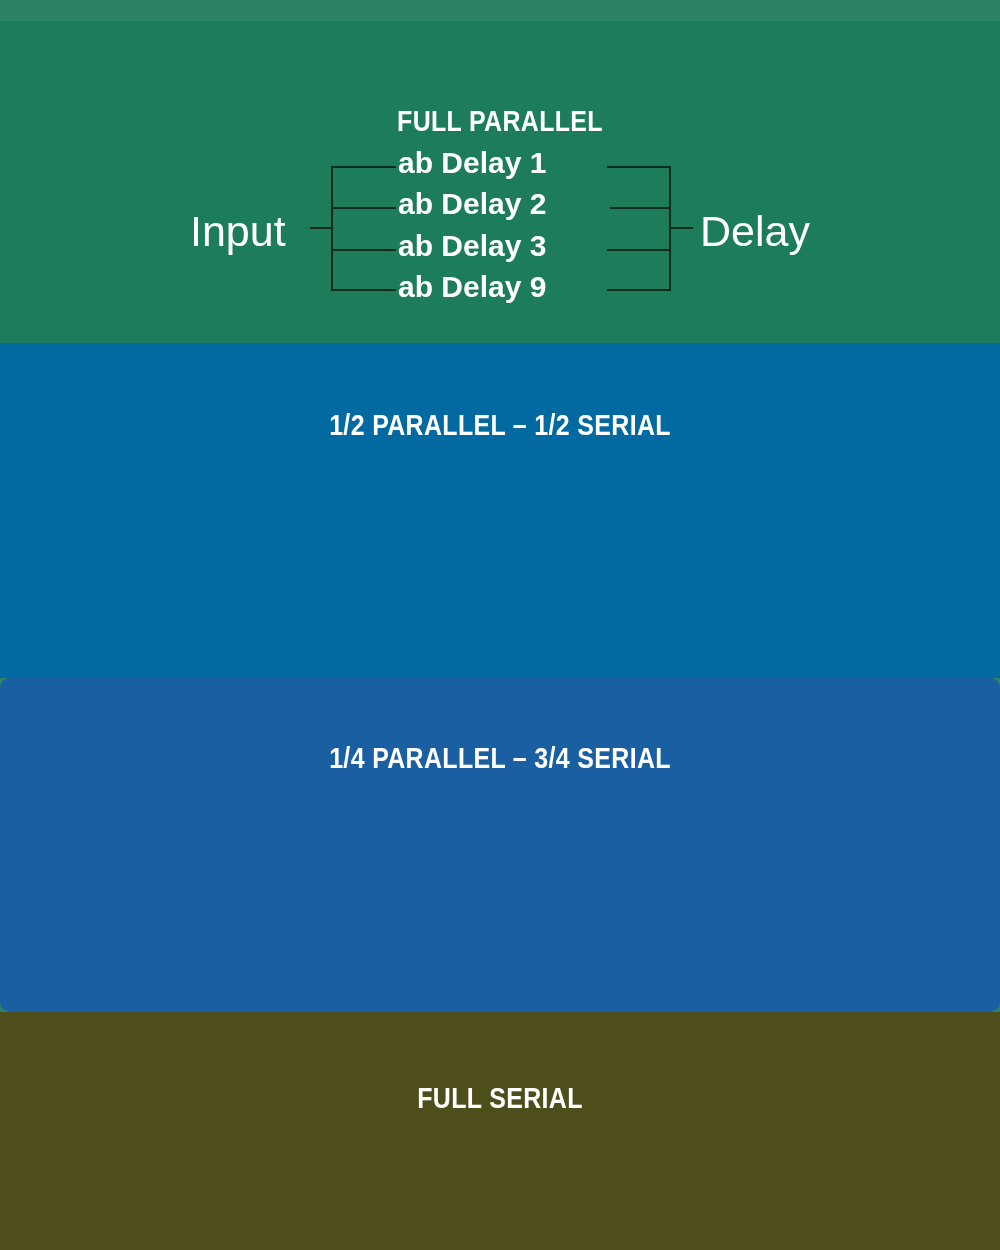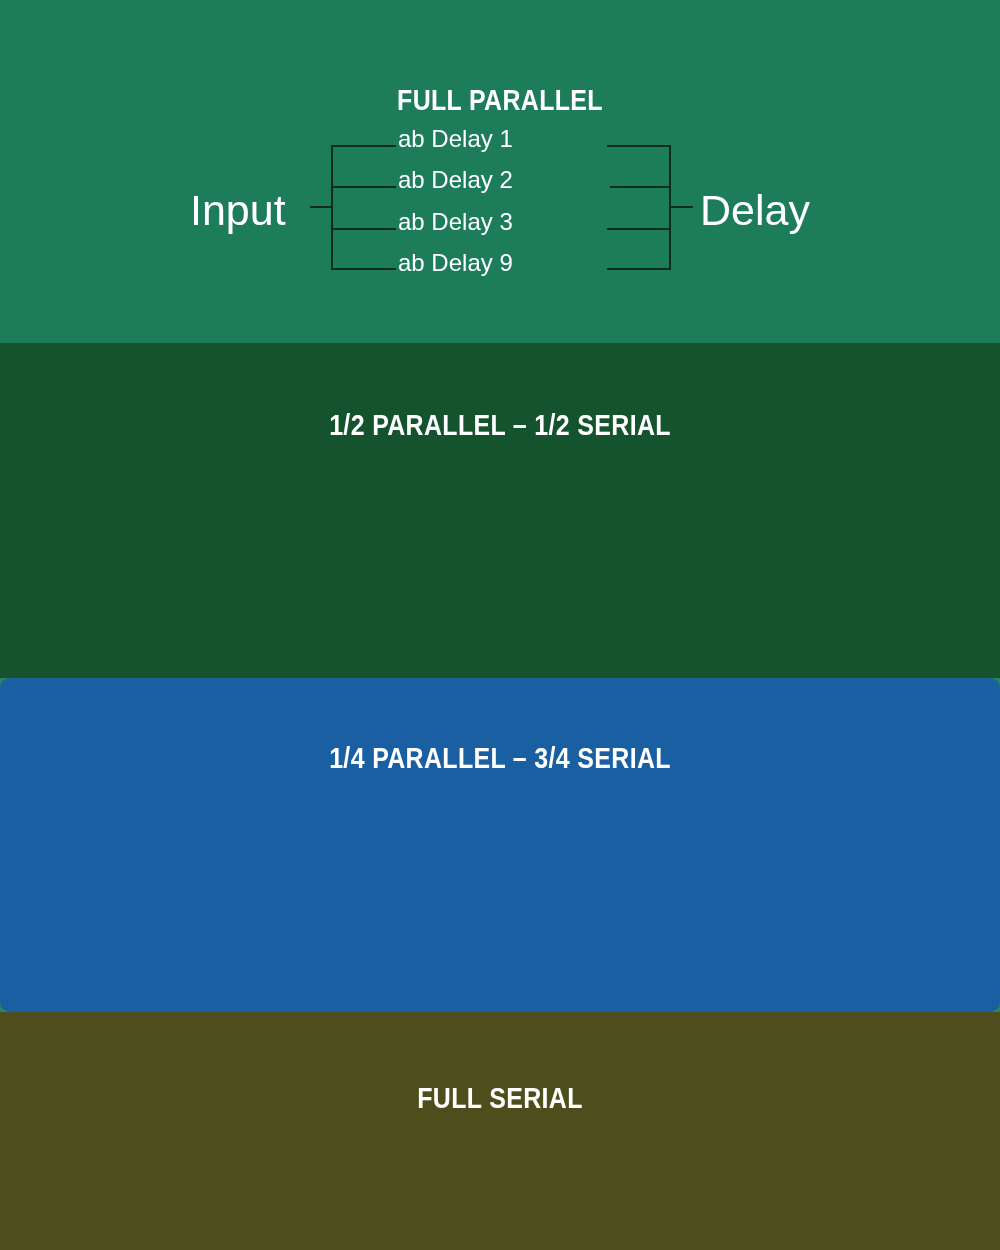--- a/index.html
+++ b/index.html
@@ -35,21 +35,21 @@
 
   .node{
     position:absolute;
     color:#ffffff;
     font-family:"Liberation Sans", sans-serif;
     font-weight:300;
     white-space:nowrap;
     line-height:1;
   }
   .lbl-io{font-size:43px;}
-  .lbl-delay{font-size:24px;}
+  .lbl-delay{font-size:30px;font-weight:bold;}
 
   .wire{position:absolute;background:#0e2b20;}
   .wire-h{height:2px;}
   .wire-v{width:2px;}
 
   
   #p0-in{left:190px;top:189px;}
   #p0-out{left:700px;top:189px;}
 
   #p0-d1{left:398px;top:127px;}
@@ -74,21 +74,21 @@
   
   #p0-spine-r{left:669px;top:145px;height:125px;}
   
   #p0-stub-r{left:669px;top:206px;width:24px;}
 </style>
 </head>
 <body>
 
 <div class="sheet">
 
-  <section class="panel" id="panel-0" style="background:#1d7d5a;">
+  <section class="panel" id="panel-0" style="background:#1d7d5a;margin-top:21px;">
     <h2 class="panel-title">FULL PARALLEL</h2>
 
     <span class="node lbl-io" id="p0-in">Input</span>
     <span class="node lbl-io" id="p0-out">Delay</span>
 
     <span class="node lbl-delay" id="p0-d1">ab Delay 1</span>
     <span class="node lbl-delay" id="p0-d2">ab Delay 2</span>
     <span class="node lbl-delay" id="p0-d3">ab Delay 3</span>
     <span class="node lbl-delay" id="p0-d4">ab Delay 9</span>
 
@@ -99,21 +99,21 @@
     <i class="wire wire-h" id="p0-bl3"></i>
     <i class="wire wire-h" id="p0-bl4"></i>
     <i class="wire wire-h" id="p0-br1"></i>
     <i class="wire wire-h" id="p0-br2"></i>
     <i class="wire wire-h" id="p0-br3"></i>
     <i class="wire wire-h" id="p0-br4"></i>
     <i class="wire wire-v" id="p0-spine-r"></i>
     <i class="wire wire-h" id="p0-stub-r"></i>
   </section>
 
-  <section class="panel" id="panel-1" style="background:#14532d;">
+  <section class="panel" id="panel-1" style="background:#0369a1;">
     <h2 class="panel-title">1/2 PARALLEL – 1/2 SERIAL</h2>
 
   </section>
 
   <section class="panel" id="panel-2" style="background:#1b5fa3;">
     <h2 class="panel-title">1/4 PARALLEL – 3/4 SERIAL</h2>
 
   </section>
 
   <section class="panel" id="panel-3" style="background:#4e4e1c;">

